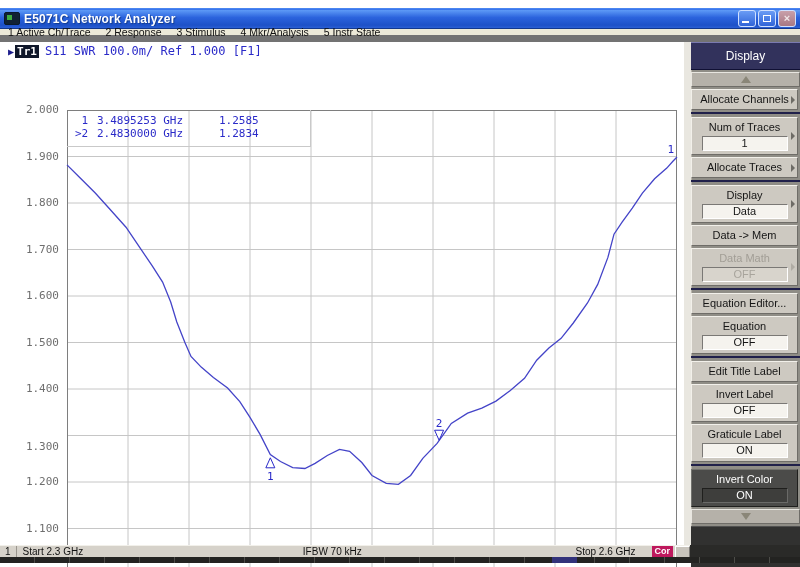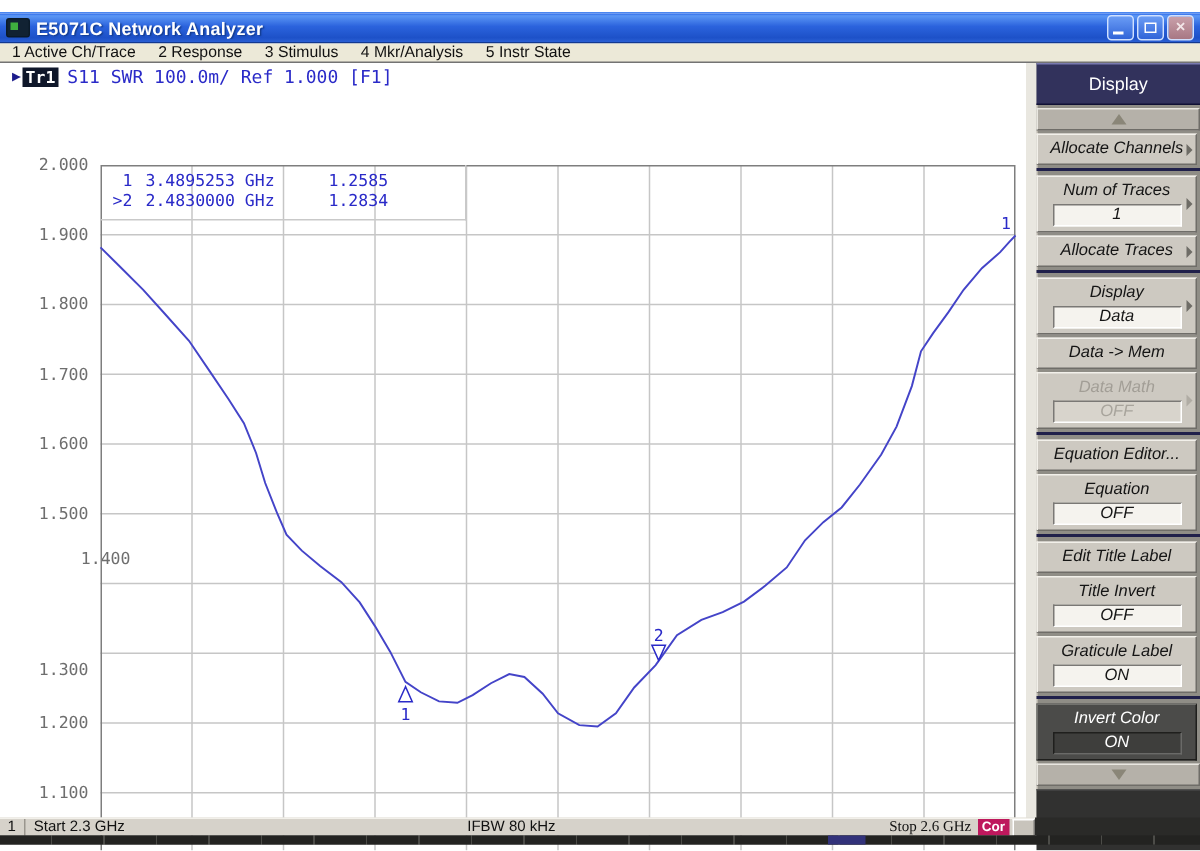--- a/index.html
+++ b/index.html
@@ -18,21 +18,21 @@
   .win-btns{display:flex;gap:2px;}
   .win-btn{width:16px;height:15px;border-radius:3px;border:1px solid #cfe0ff;
     background:linear-gradient(180deg,#6a9cf5,#3064d8);position:relative;}
   .win-btn.close{background:linear-gradient(180deg,#c9a0aa,#a87884);}
   .win-btn .g-min{position:absolute;left:3px;bottom:3px;width:7px;height:2px;background:#fff;}
   .win-btn .g-rst{position:absolute;left:4px;top:4px;width:6px;height:5px;border:1px solid #fff;}
   .win-btn .g-cls{position:absolute;left:0;top:0;width:100%;height:100%;color:#f2e6e8;
     font-size:11px;line-height:14px;text-align:center;font-weight:bold;}
   
   .menubar{position:absolute;top:29px;left:0;width:800px;height:13px;background:#ece9d8;
-    border-bottom:1px solid #737373;display:flex;align-items:center;gap:15px;
+    border-bottom:7px solid #737373;display:flex;align-items:center;gap:15px;
     padding:0 8px;box-sizing:border-box;font-size:10.5px;color:#111;}
   .menu-item{white-space:nowrap;cursor:default;}
   
   .screen{position:absolute;top:42px;left:0;width:684px;height:503px;background:#fff;}
   .tracebar{position:absolute;top:2px;left:8px;display:flex;align-items:center;
     font-family:"DejaVu Sans Mono",monospace;font-size:12px;}
   .tr-pointer{color:#1c1c8c;font-size:10px;margin-right:1px;}
   .tr-chip{background:#0f172a;color:#fff;font-weight:bold;font-size:11px;padding:0 2px;margin-right:6px;}
   .tr-desc{color:#2a2ac8;white-space:pre;}
   .ytick{position:absolute;width:40px;text-align:right;font-family:"DejaVu Sans Mono",monospace;
@@ -54,40 +54,40 @@
   .sk-header{background:#32325c;border-top:1px solid #7a7ab0;border-bottom:1px solid #101034;
     color:#fff;font-size:12px;text-align:center;padding:6px 0;margin-bottom:2px;}
   .sk-scrollbtn{background:#b5b1a9;border:1px solid;border-color:#e8e6e0 #6f6d68 #6f6d68 #e8e6e0;
     height:13px;margin-bottom:2px;position:relative;}
   .sk-scrollbtn .tri-up{position:absolute;left:50%;top:3px;margin-left:-5px;width:0;height:0;
     border-left:5px solid transparent;border-right:5px solid transparent;border-bottom:7px solid #8a8678;}
   .sk-scrollbtn .tri-down{position:absolute;left:50%;top:3px;margin-left:-5px;width:0;height:0;
     border-left:5px solid transparent;border-right:5px solid transparent;border-top:7px solid #8a8678;}
   .sk-btn{position:relative;background:#cdc9c1;border:1px solid;
     border-color:#f2f0ea #6f6d68 #6f6d68 #f2f0ea;margin:0 2px 2px 0;
-    padding:3px 6px;text-align:center;font-size:11px;color:#151515;line-height:13px;font-style:italic;}
+    padding:3px 6px;text-align:center;font-size:11px;color:#151515;line-height:13px;}
   .sk-btn.selected{background:#4b4b49;color:#fff;border-color:#72726e #1f1f1d #1f1f1d #72726e;}
   .sk-btn.disabled{color:#a29e96;}
   .sk-value{margin:2px auto 0;width:84px;background:#f5f3ee;border:1px solid;
     border-color:#7a7875 #ffffff #ffffff #7a7875;font-size:11px;line-height:13px;color:#151515;}
   .sk-btn.disabled .sk-value{color:#a8a49c;background:#d8d4cc;}
   .sk-btn.selected .sk-value{background:#3e3e3c;color:#fff;border-color:#1f1f1d #6a6a68 #6a6a68 #1f1f1d;}
   .sk-arrow{position:absolute;right:2px;top:50%;margin-top:-4px;width:0;height:0;
     border-left:4px solid #6e6c66;border-top:4px solid transparent;border-bottom:4px solid transparent;}
   .sk-btn.disabled .sk-arrow{border-left-color:#b0aca4;}
   .sk-sep{height:2px;background:#20204a;margin:1px 0 3px 0;}
   .sk-filler{background:#313130;border-top:1px solid #515150;height:40px;margin-right:0;}
   
   .statusbar{position:absolute;top:545px;left:0;width:690px;height:12px;background:#d6d2ca;
     border-top:1px solid #f2f0ea;display:flex;align-items:center;font-size:10px;color:#111;
     box-sizing:border-box;}
   .sb-ch{padding:0 5px;border-right:1px solid #9a968e;height:100%;display:flex;align-items:center;}
   .sb-start{padding:0 6px;flex:0 0 auto;}
   .sb-center{flex:1 1 auto;text-align:center;}
-  .sb-stop{flex:0 0 auto;padding-right:4px;font-family:Liberation Serif, serif;}
+  .sb-stop{flex:0 0 auto;padding-right:16px;}
   .cor-badge{flex:0 0 auto;background:#be185d;color:#fff;font-size:9px;font-weight:bold;
     padding:0 3px;line-height:11px;margin-right:2px;}
   .sb-grip{flex:0 0 auto;width:13px;height:10px;background:#c8c4bc;
     border:1px solid;border-color:#ffffff #7a7875 #7a7875 #ffffff;}
   .statusbar-dark{position:absolute;top:545px;left:690px;width:110px;height:12px;background:#2a2a28;}
   
   .bottomstrip{position:absolute;top:557px;left:0;width:800px;height:6px;background:#232321;
     background-image:repeating-linear-gradient(90deg,#232321 0 34px,#4c4c48 34px 35px);}
   .bottomstrip .navy-seg{position:absolute;left:552px;top:0;width:25px;height:100%;background:#32327a;}
 </style>
@@ -127,21 +127,21 @@
       <span class="tr-desc">S11 SWR 100.0m/ Ref 1.000 [F1]</span>
     </div>
 
     <div>
         <div class="ytick" style="top: 61px;">2.000</div>
         <div class="ytick" style="top: 107.5px;">1.900</div>
         <div class="ytick" style="top: 154px;">1.800</div>
         <div class="ytick" style="top: 200.5px;">1.700</div>
         <div class="ytick" style="top: 247px;">1.600</div>
         <div class="ytick" style="top: 293.5px;">1.500</div>
-        <div class="ytick" style="top: 324px; margin-left: 28px;">1.400</div>
+        <div class="ytick" style="top: 340px;">1.400</div>
         <div class="ytick" style="top: 398px;">1.300</div>
         <div class="ytick" style="top: 433px;">1.200</div>
         <div class="ytick" style="top: 479.5px;">1.100</div>
       </div>
 
     <svg class="plot-svg" width="610" height="465" viewBox="0 0 610 465">
         <line x1="61" y1="0" x2="61" y2="465" stroke="#c6c6c6" stroke-width="1"></line>
         <line x1="122" y1="0" x2="122" y2="465" stroke="#c6c6c6" stroke-width="1"></line>
         <line x1="183" y1="0" x2="183" y2="465" stroke="#c6c6c6" stroke-width="1"></line>
         <line x1="244" y1="0" x2="244" y2="465" stroke="#c6c6c6" stroke-width="1"></line>
@@ -228,21 +228,21 @@
           </div>
           <div class="sk-btn">
             <div class="sk-label">Equation</div>
             <div class="sk-value">OFF</div>
           </div>
           <div class="sk-sep"></div>
           <div class="sk-btn">
             <div class="sk-label">Edit Title Label</div>
           </div>
           <div class="sk-btn">
-            <div class="sk-label">Title Invert</div>
+            <div class="sk-label">Invert Label</div>
             <div class="sk-value">OFF</div>
           </div>
           <div class="sk-btn">
             <div class="sk-label">Graticule Label</div>
             <div class="sk-value">ON</div>
           </div>
           <div class="sk-sep"></div>
           <div class="sk-btn selected">
             <div class="sk-label">Invert Color</div>
             <div class="sk-value">ON</div>
@@ -251,21 +251,21 @@
       <div class="sk-scrollbtn">
         <div class="tri-down"></div>
       </div>
       <div class="sk-filler"></div>
     </div>
   </div>
 
   <div class="statusbar">
     <div class="sb-ch">1</div>
     <div class="sb-start">Start 2.3 GHz</div>
-    <div class="sb-center">IFBW 80 kHz</div>
+    <div class="sb-center">IFBW 70 kHz</div>
     <div class="sb-stop">Stop 2.6 GHz</div>
     <div class="cor-badge">Cor</div>
     <div class="sb-grip"></div>
   </div>
   <div class="statusbar-dark"></div>
 
   <div class="bottomstrip">
     <div class="navy-seg"></div>
   </div>
 

